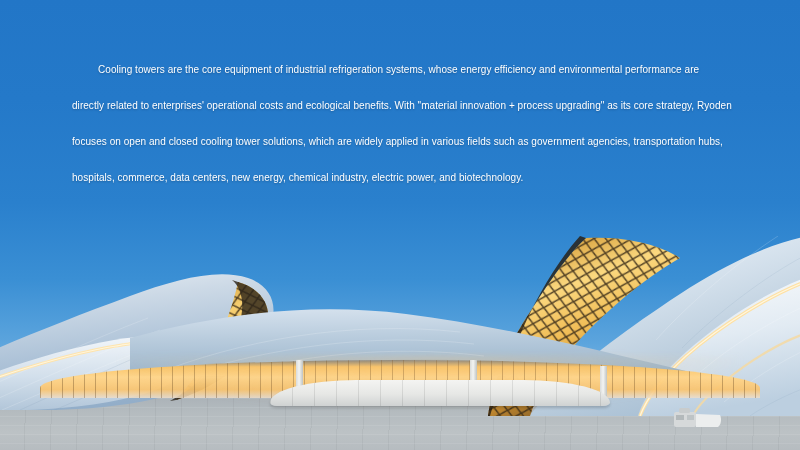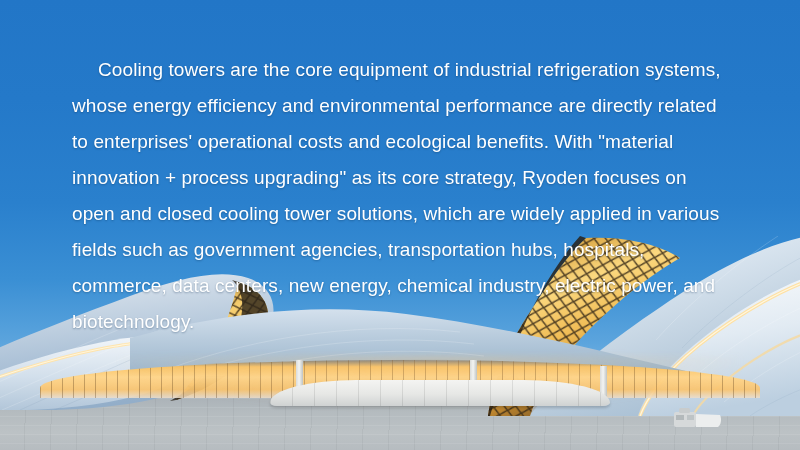--- a/index.html
+++ b/index.html
@@ -174,21 +174,21 @@
   
   .copy {
     position:absolute;
     left:0; top:0;
     width:800px;
     padding:52px 68px 0 72px;
     z-index:20;
   }
   .copy p {
     color:#ffffff;
-    font-size:19px;
+    font-size:10px;
     line-height:36px;
     letter-spacing:.005em;
     text-indent:26px;
     text-align:left;
     text-shadow:0 1px 2px rgba(10,40,75,.35);
     white-space:normal;
   }
 </style>
 </head>
 <body>

